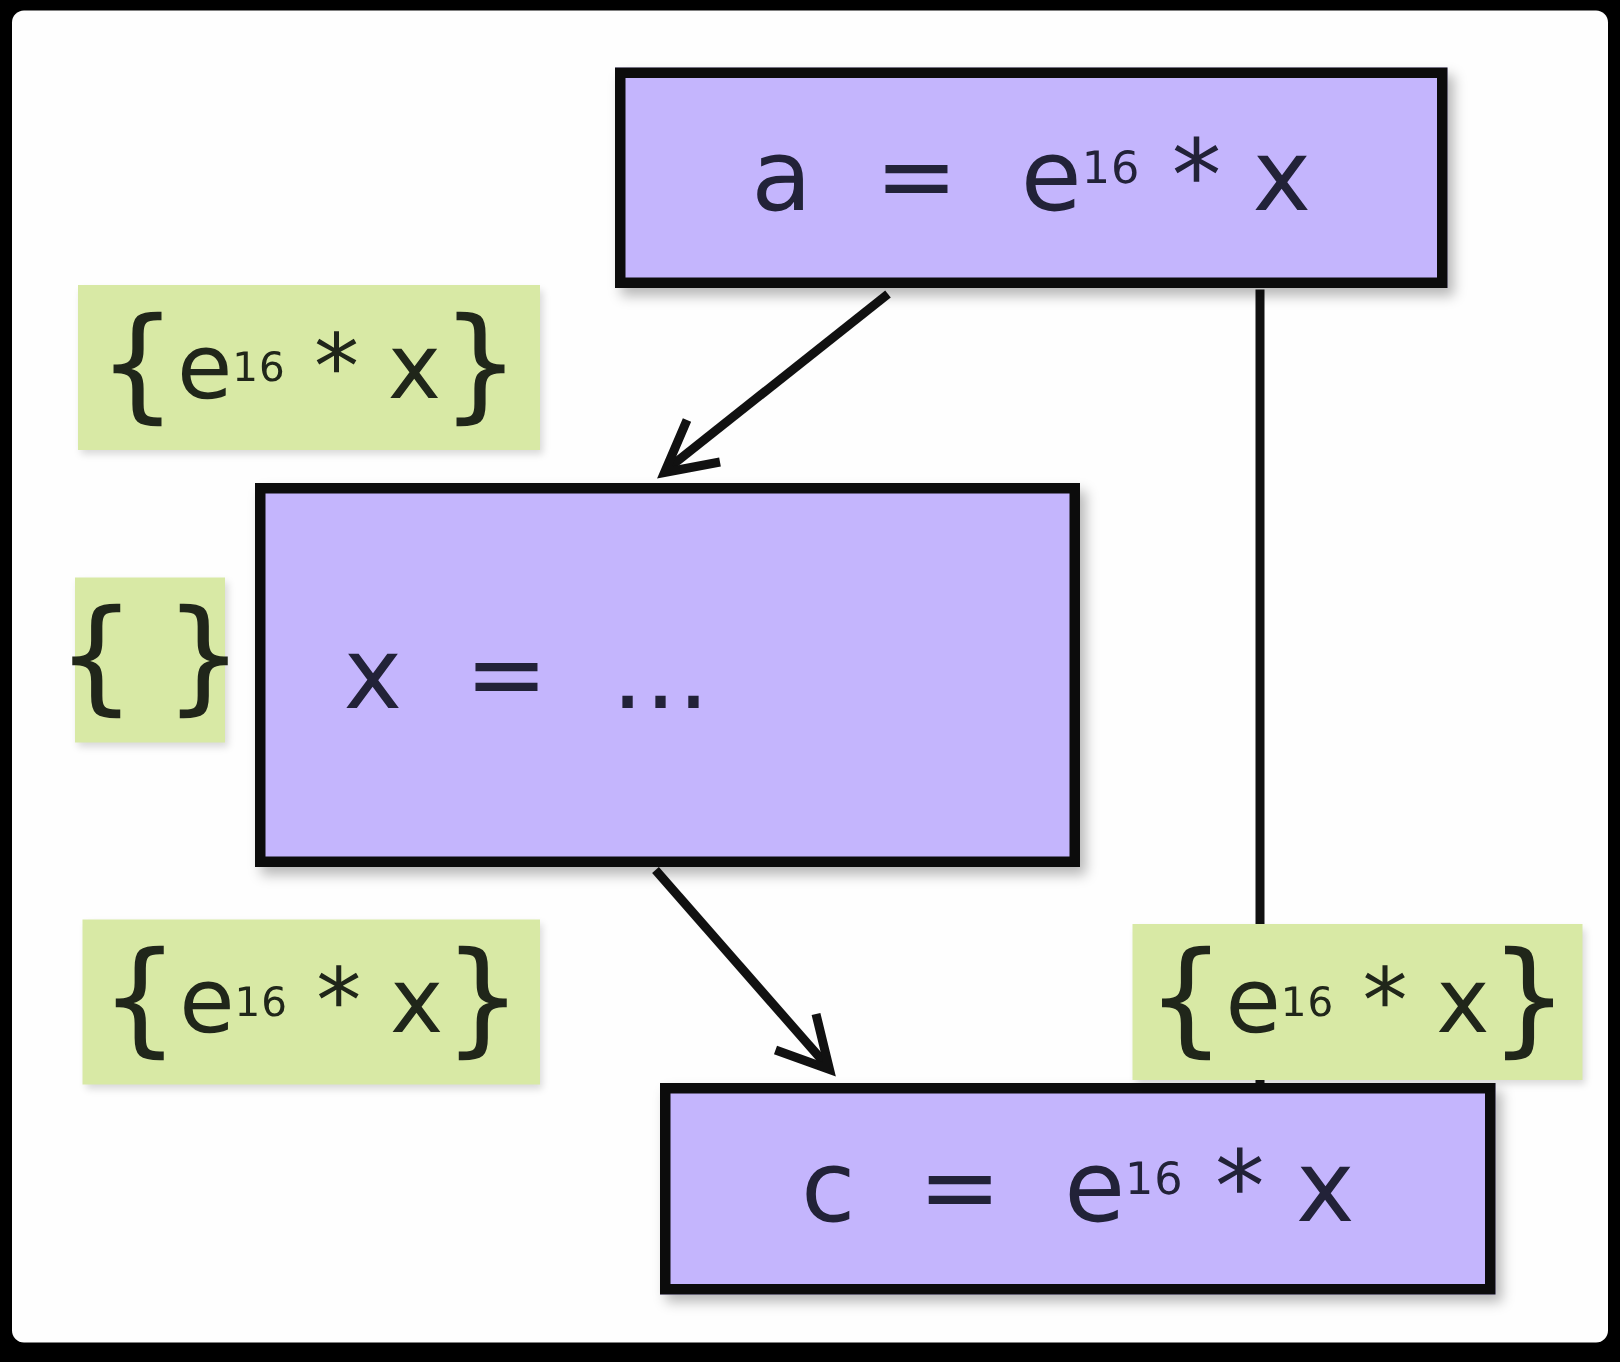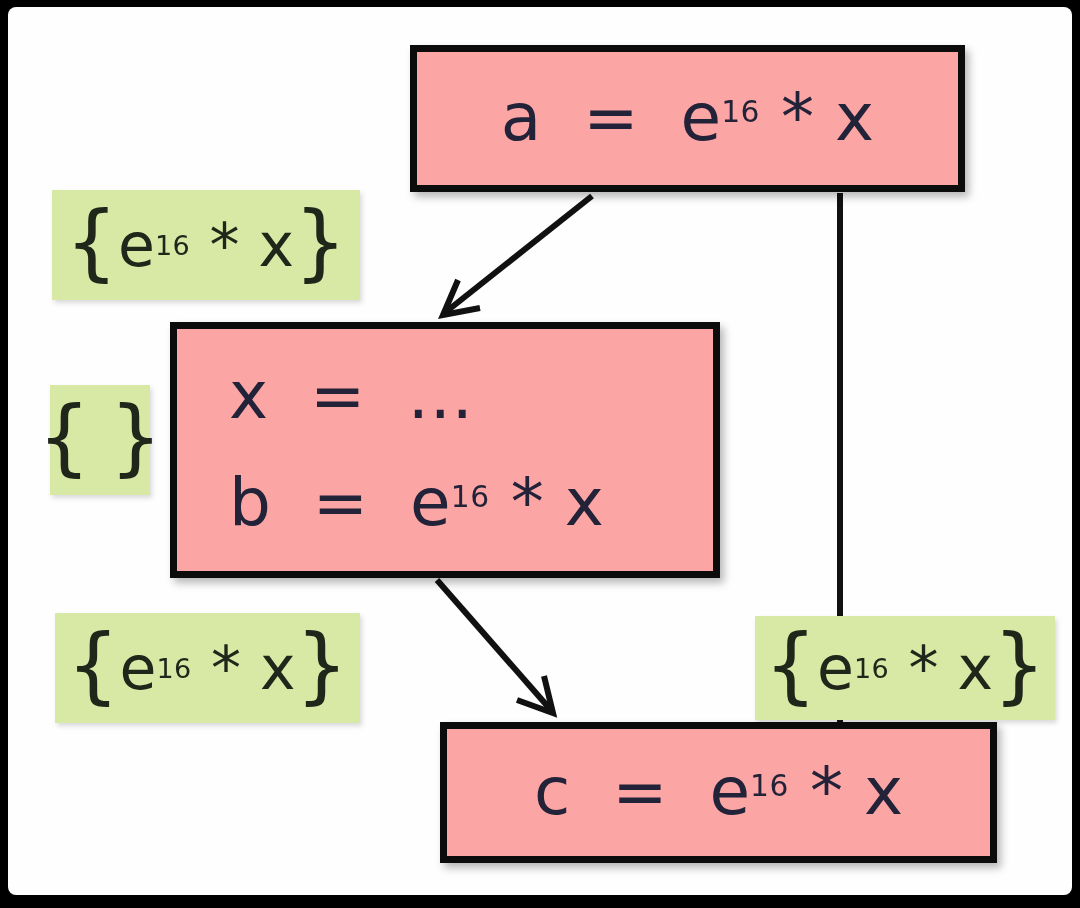--- a/index.html
+++ b/index.html
@@ -19,21 +19,21 @@
   }
   .edges {
     position: absolute;
     left: -8px; top: -7px;
     width: 1080px; height: 908px;
     z-index: 1;
     pointer-events: none;
   }
   .node {
     position: absolute;
-    background: #fca5a5;
+    background: #c4b5fd;
     border: 7px solid #0c0c0c;
     box-shadow: 4px 5px 8px rgba(0,0,0,0.28);
     display: flex;
     flex-direction: column;
     justify-content: center;
     z-index: 2;
     color: #222238;
     font-size: 66px;
     box-sizing: border-box;
   }
@@ -83,21 +83,20 @@
     <line x1="437" y1="580" x2="550" y2="709" stroke="#111111" stroke-width="6"></line>
     <polyline points="544,676 553,713 517,700" fill="none" stroke="#111111" stroke-width="6"></polyline>
   </svg>
 
   <div class="node node-a">
     <div class="nline"><span>a  =  e</span><sup class="sup">16</sup><span> * x</span></div>
   </div>
 
   <div class="node node-xb">
     <div class="nline"><span>x  =  …</span><sup class="sup"></sup><span></span></div>
-    <div class="nline"><span>b  =  e</span><sup class="sup">16</sup><span> * x</span></div>
   </div>
 
   <div class="node node-c">
     <div class="nline"><span>c  =  e</span><sup class="sup">16</sup><span> * x</span></div>
   </div>
 
   <div class="setlabel label-1">
     <span class="brace">{</span><span>e</span><sup class="sup">16</sup><span> * x</span><span class="brace">}</span>
   </div>
 

